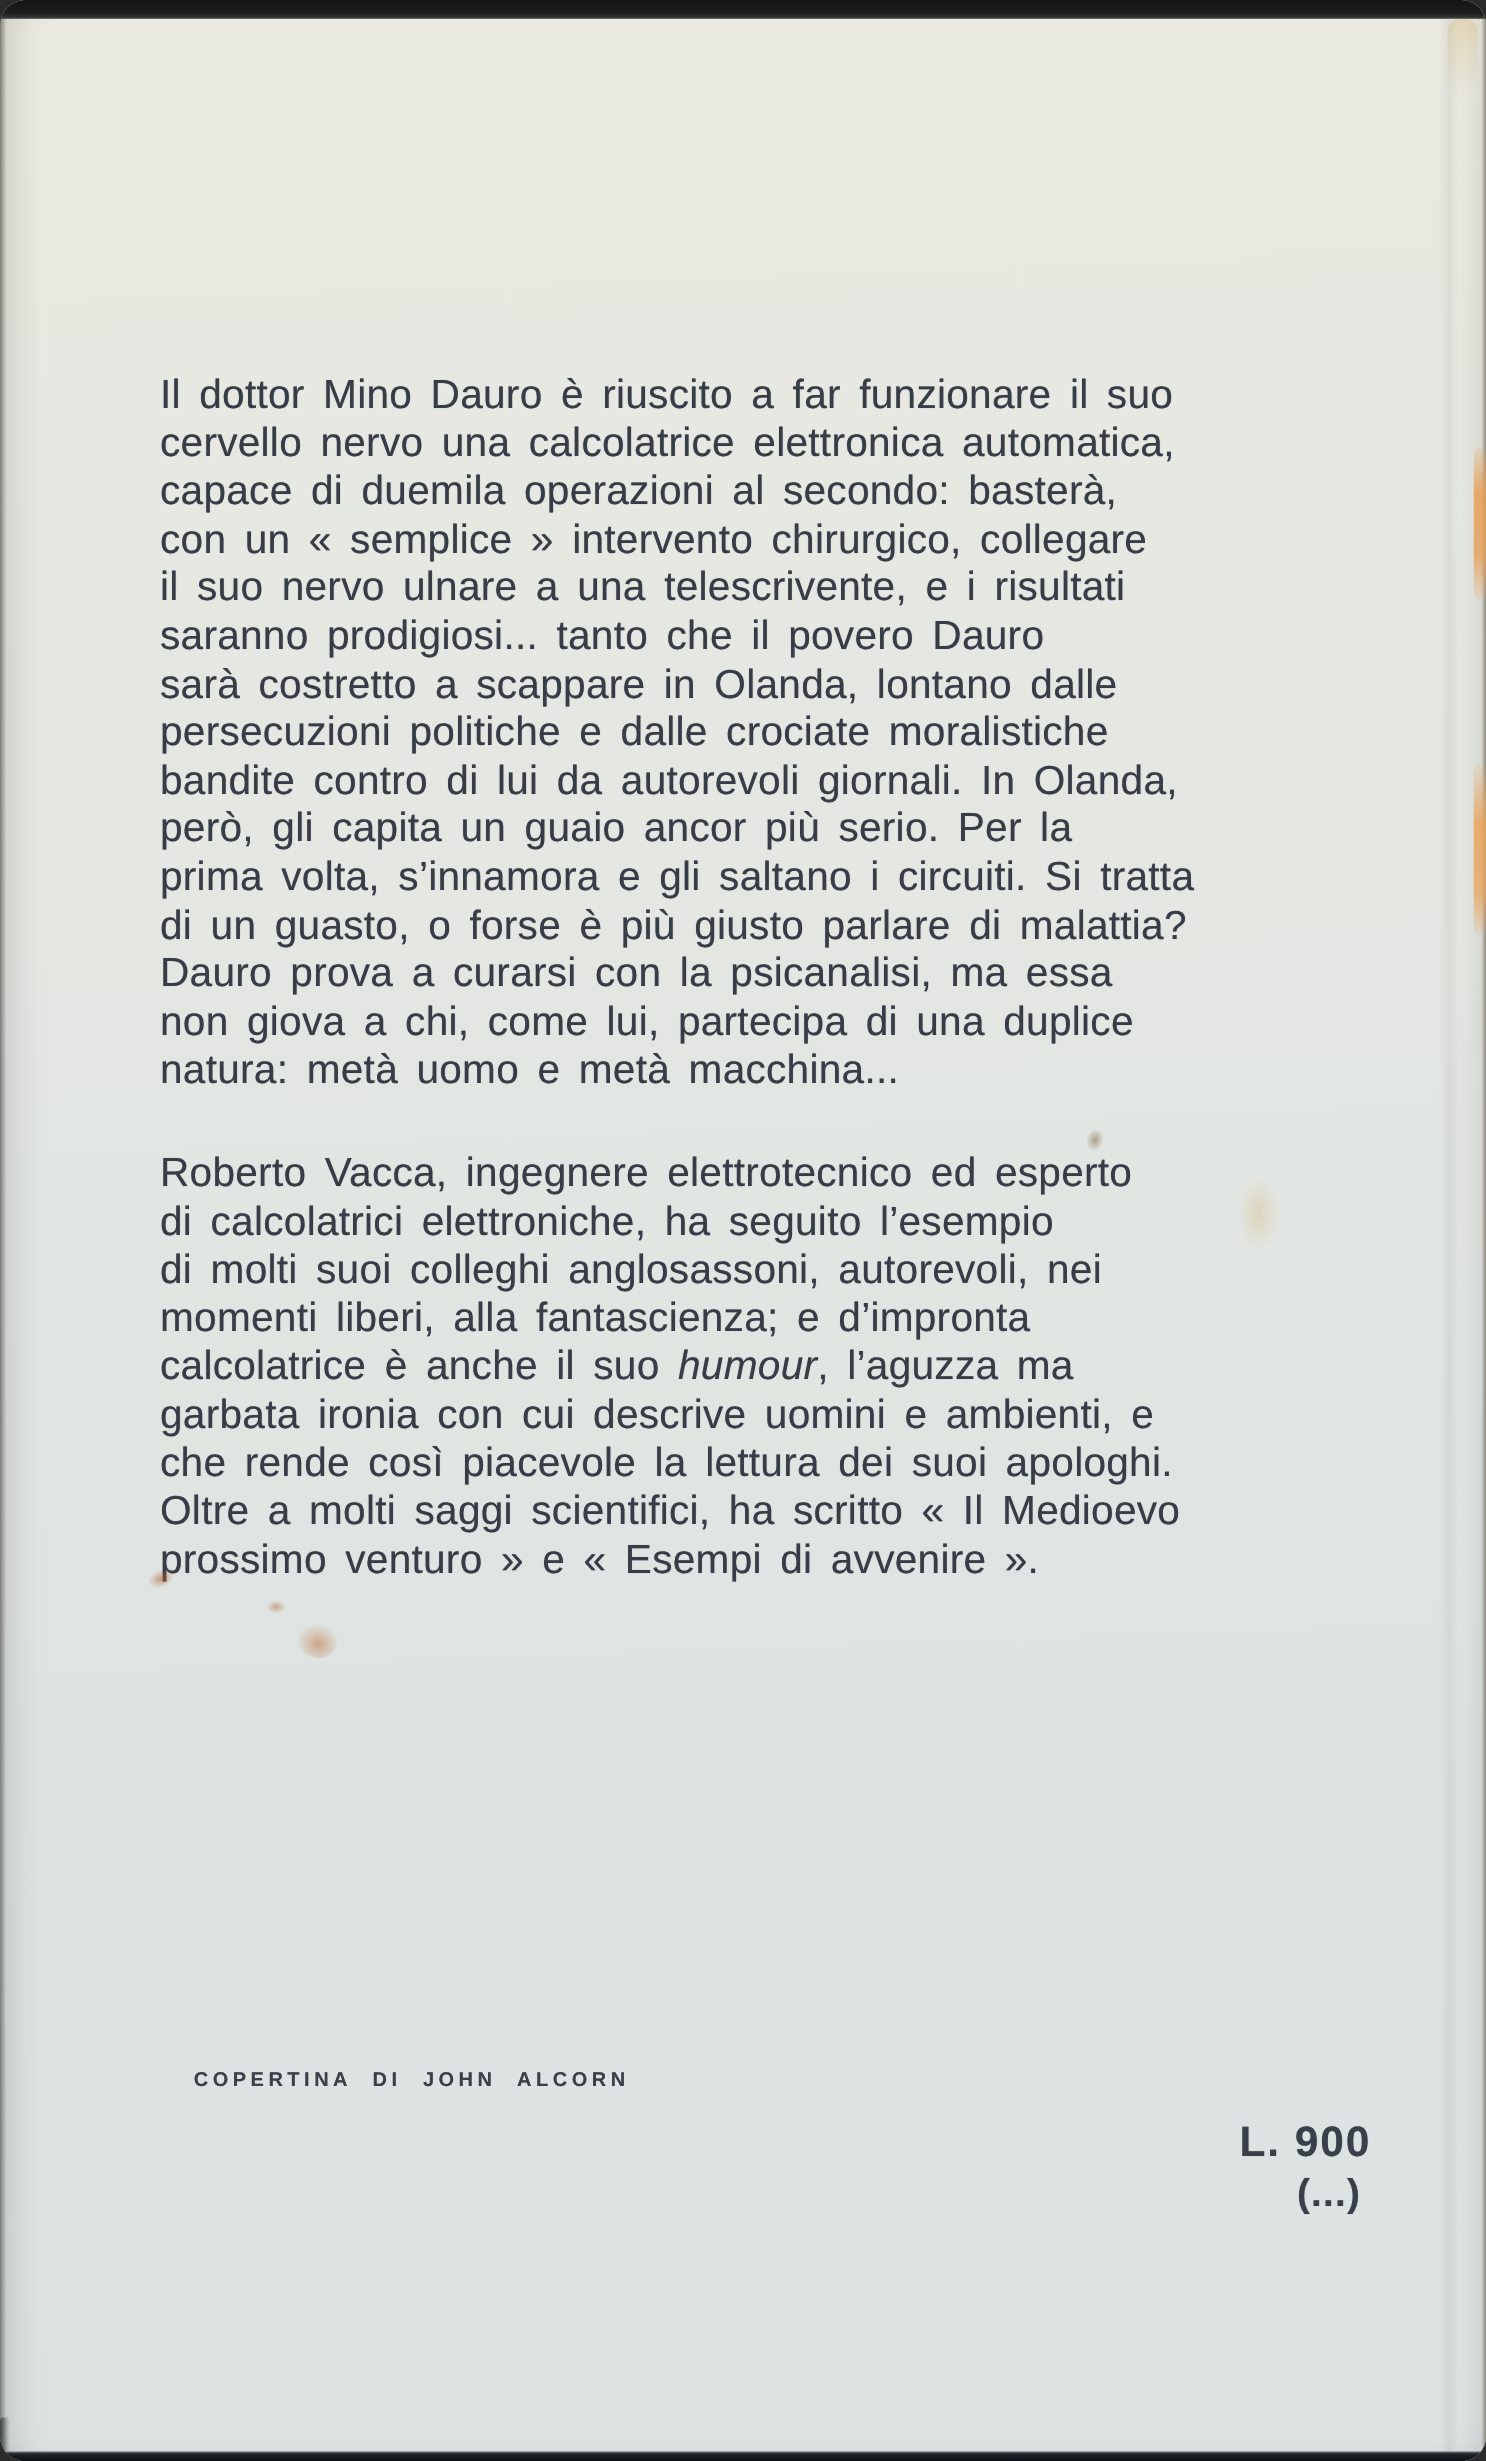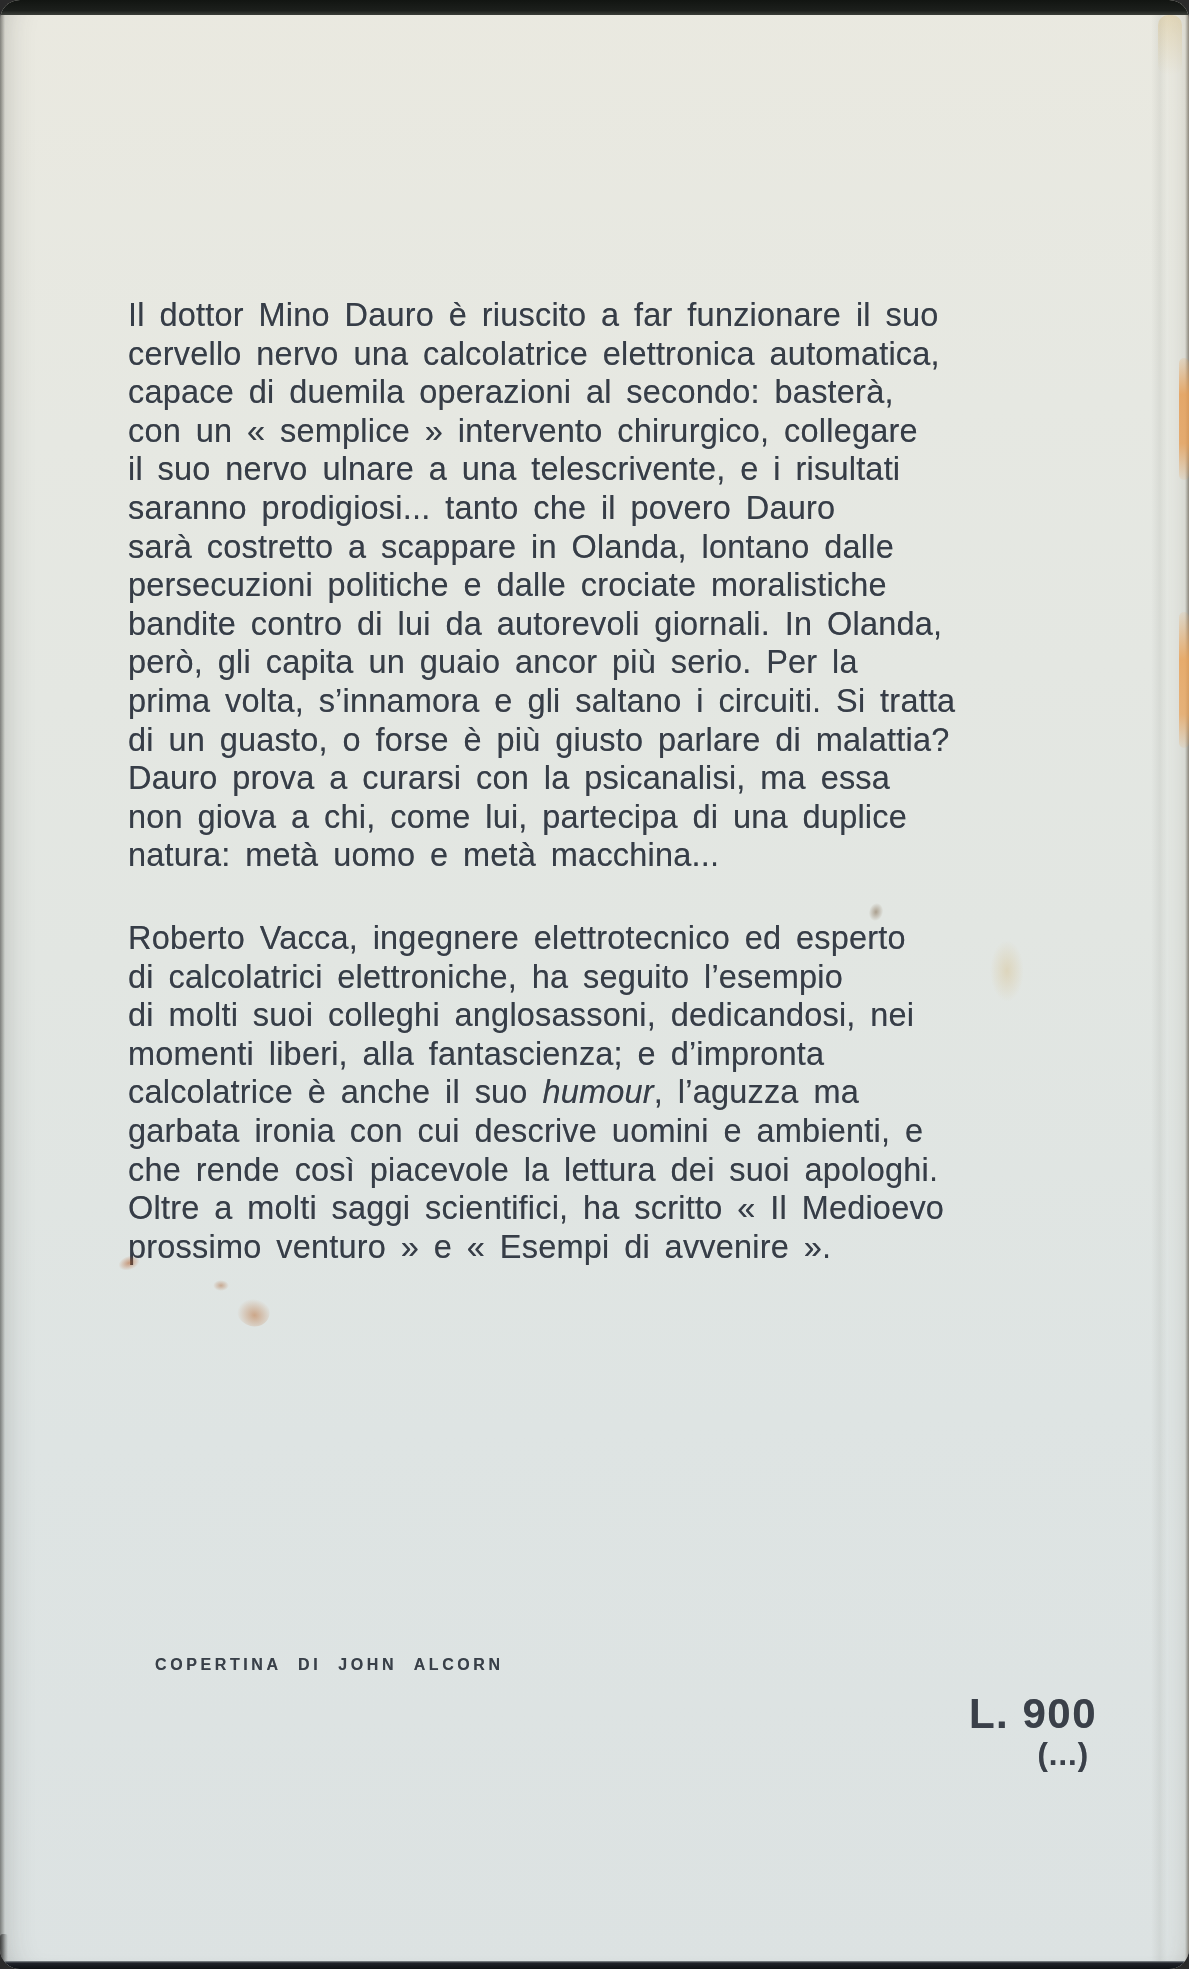--- a/index.html
+++ b/index.html
@@ -39,21 +39,21 @@
     letter-spacing:3.6px;word-spacing:9px;
     font-weight:bold;
     text-shadow:0 0 0.5px rgba(57,64,73,0.5);
   }
   .priceblock{
     position:absolute;top:1693px;right:92px;
     display:flex;flex-direction:column;align-items:flex-end;
     color:#3a4049;font-weight:bold;
     text-shadow:0 0 0.6px rgba(58,64,73,0.5);
   }
-  .price{font-size:42px;line-height:42px;letter-spacing:1.5px;}
+  .price{font-size:34px;line-height:42px;letter-spacing:1.5px;}
   .price-note{font-size:31px;line-height:40px;letter-spacing:1px;margin-right:8px;}
 
   
   .stain{position:absolute;border-radius:50%;pointer-events:none;}
   .st1{left:118px;top:1256px;width:22px;height:14px;background:radial-gradient(ellipse,rgba(178,92,42,0.55),rgba(178,92,42,0) 70%);transform:rotate(-20deg);}
   .st2{left:213px;top:1280px;width:16px;height:11px;background:radial-gradient(ellipse,rgba(170,95,45,0.45),rgba(170,95,45,0) 70%);}
   .st3{left:236px;top:1296px;width:34px;height:30px;background:radial-gradient(ellipse at 60% 60%,rgba(185,105,48,0.5),rgba(185,105,48,0) 62%);transform:rotate(28deg);}
   .st4{left:990px;top:940px;width:34px;height:62px;background:radial-gradient(ellipse,rgba(208,170,92,0.28),rgba(208,170,92,0) 70%);}
   .st5{left:869px;top:903px;width:14px;height:18px;background:radial-gradient(ellipse,rgba(115,88,58,0.5),rgba(115,88,58,0) 72%);transform:rotate(15deg);}
   .st6{left:1179px;top:358px;width:10px;height:122px;border-radius:6px;background:linear-gradient(180deg,rgba(232,160,84,0.15),rgba(230,158,86,0.85) 30%,rgba(230,158,86,0.8) 70%,rgba(232,160,84,0.1));}
@@ -85,21 +85,21 @@
       <div class="tline"><span>prima volta, s’innamora e gli saltano i circuiti. Si tratta</span></div>
       <div class="tline"><span>di un guasto, o forse è più giusto parlare di malattia?</span></div>
       <div class="tline"><span>Dauro prova a curarsi con la psicanalisi, ma essa</span></div>
       <div class="tline"><span>non giova a chi, come lui, partecipa di una duplice</span></div>
       <div class="tline"><span>natura: metà uomo e metà macchina...</span></div>
     </div>
 
   <div class="textblock authorbio">
       <div class="tline"><span>Roberto Vacca, ingegnere elettrotecnico ed esperto</span></div>
       <div class="tline"><span>di calcolatrici elettroniche, ha seguito l’esempio</span></div>
-      <div class="tline"><span>di molti suoi colleghi anglosassoni, dedicandosi, nei</span></div>
+      <div class="tline"><span>di molti suoi colleghi anglosassoni, autorevoli, nei</span></div>
       <div class="tline"><span>momenti liberi, alla fantascienza; e d’impronta</span></div>
       <div class="tline"><span>calcolatrice è anche il suo </span><span class="it">humour</span><span>, l’aguzza ma</span></div>
       <div class="tline"><span>garbata ironia con cui descrive uomini e ambienti, e</span></div>
       <div class="tline"><span>che rende così piacevole la lettura dei suoi apologhi.</span></div>
       <div class="tline"><span>Oltre a molti saggi scientifici, ha scritto « Il Medioevo</span></div>
       <div class="tline"><span>prossimo venturo » e « Esempi di avvenire ».</span></div>
     </div>
 
   <div class="credit">COPERTINA DI JOHN ALCORN</div>
 

